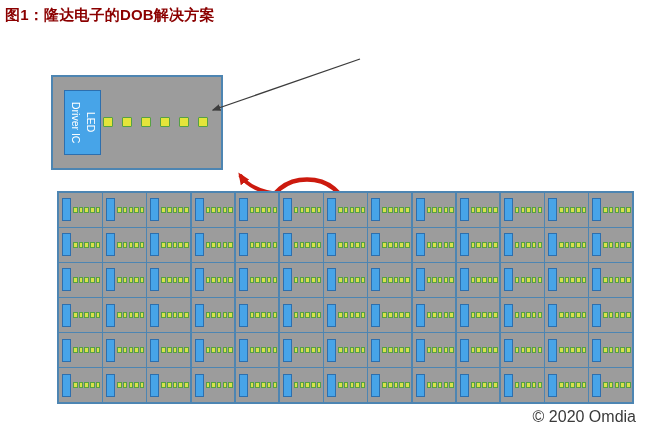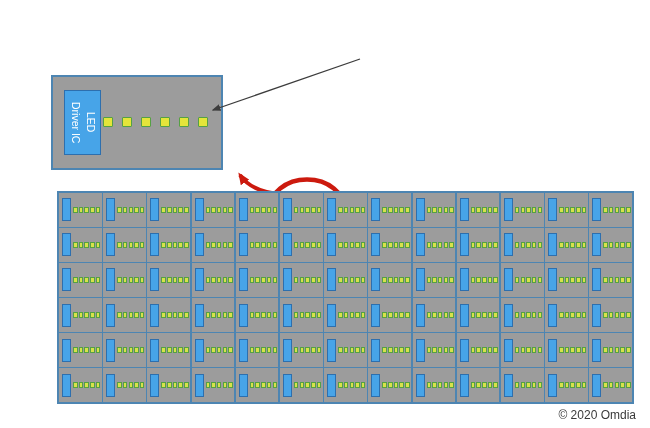--- a/index.html
+++ b/index.html
@@ -63,28 +63,29 @@
   .cell-chip{
     width:4.5px;height:6.5px;box-sizing:border-box;
     background:var(--grid-chip-fill,#d8e24a);
     border:1px solid var(--chip-border,#55a045);
   }
 
   .overlay{position:absolute;inset:0;pointer-events:none;}
 
   .copyright{
     position:absolute;right:14px;top:408px;
-    font-size:12px;color:var(--copyright-color,#3a3a3a);white-space:nowrap;
+    font-size:16px;color:var(--copyright-color,#3a3a3a);white-space:nowrap;
   }
 </style>
 </head>
 <body>
 
 <div class="canvas">
 
+  <div class="figure-title">图1：隆达电子的DOB解决方案</div>
 
   <div class="inset">
     <div class="inset-driver">
       <span class="inset-driver-label">LED
 Driver IC</span>
     </div>
     <div class="inset-chips">
         <div class="inset-chip"></div>
         <div class="inset-chip"></div>
         <div class="inset-chip"></div>

